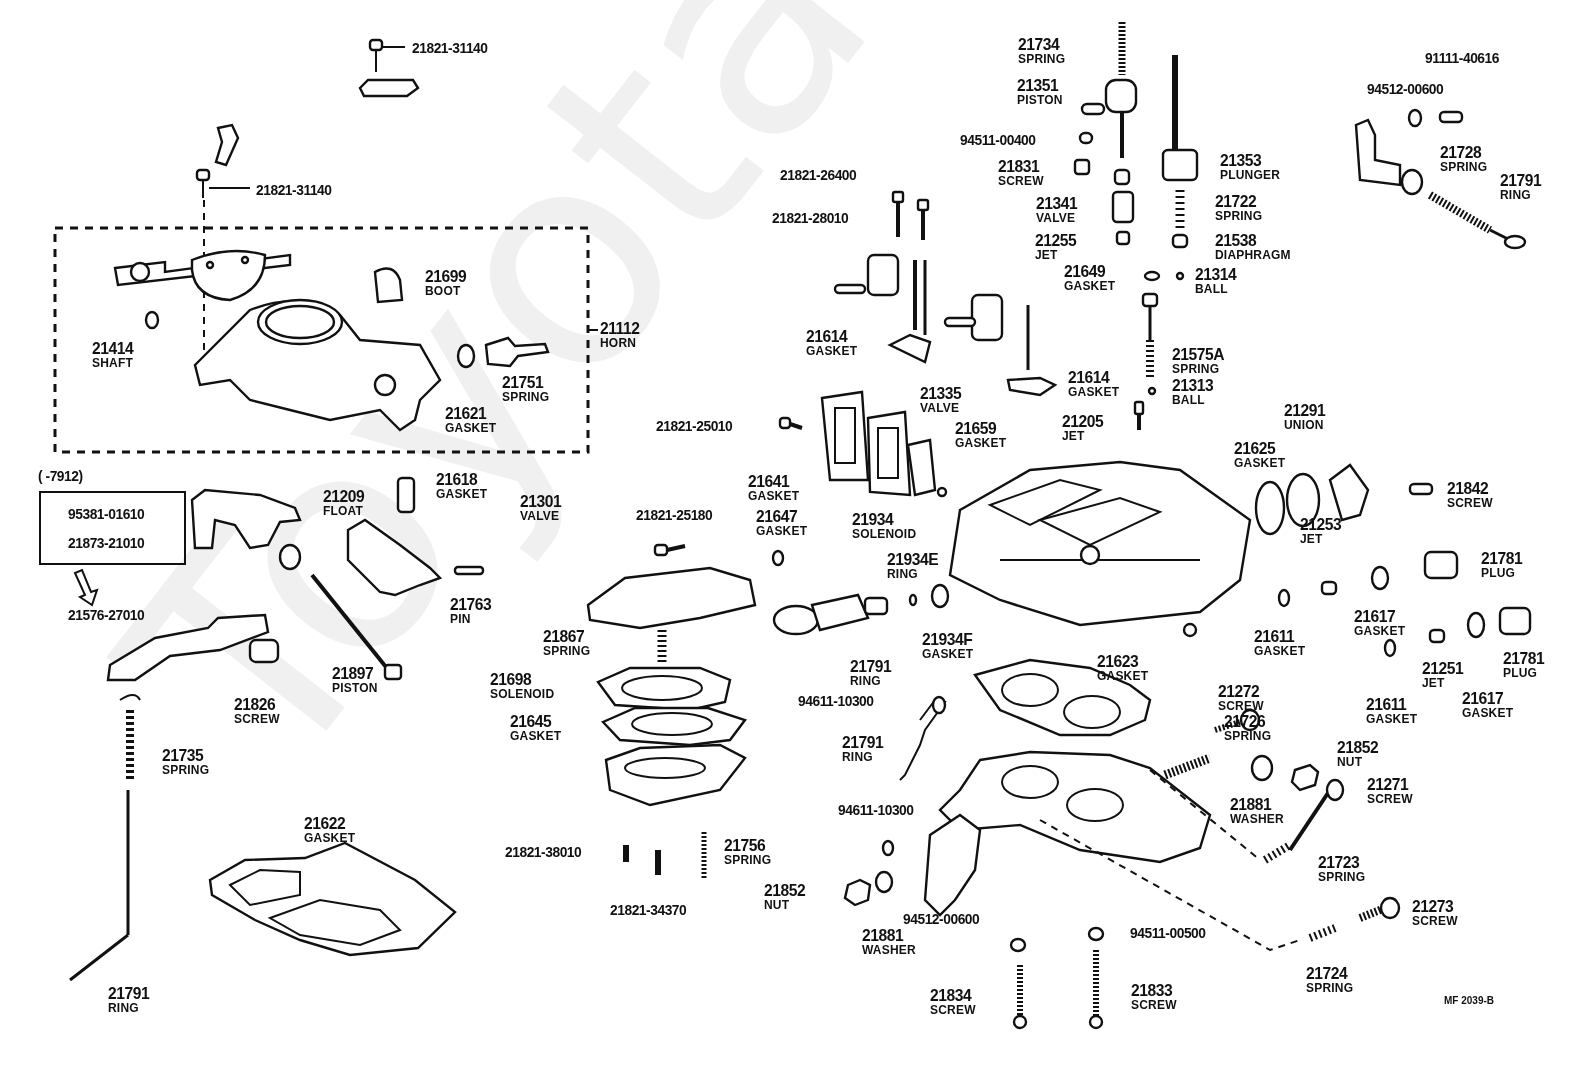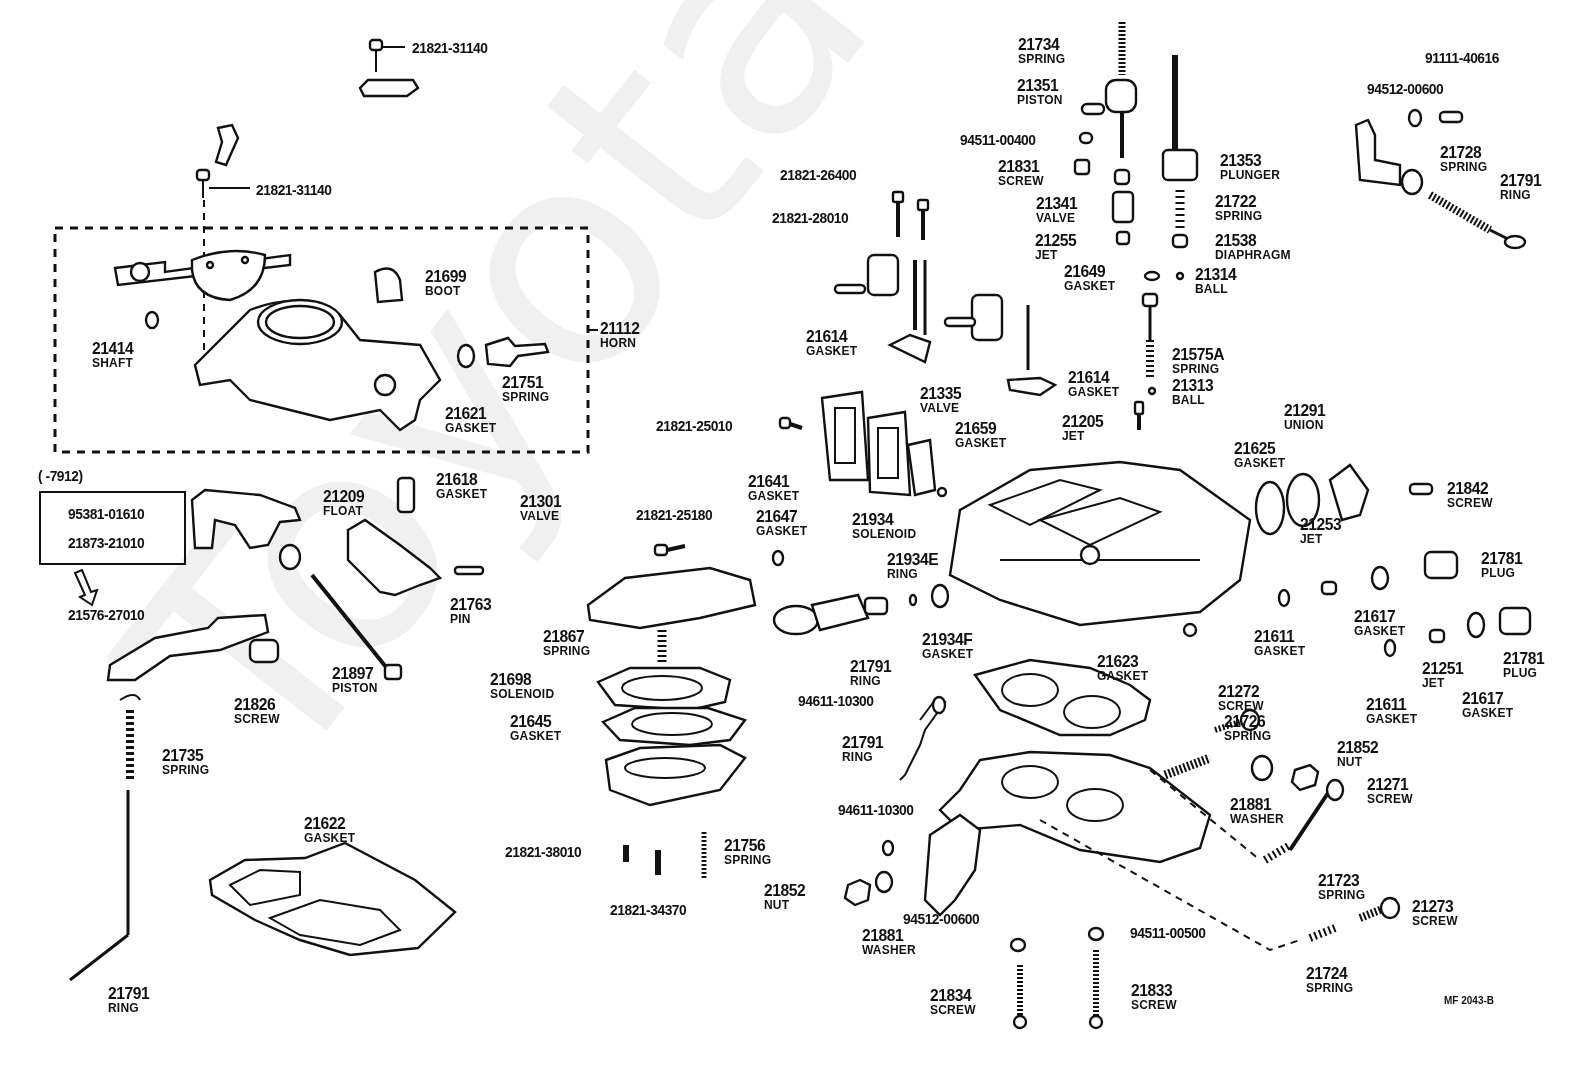--- a/index.html
+++ b/index.html
@@ -525,21 +525,21 @@
       <span class="name">NUT</span>
     </div>
   <div class="lbl" style="left:1230px;top:796px">
       <span class="num">21881</span>
       <span class="name">WASHER</span>
     </div>
   <div class="lbl" style="left:1367px;top:776px">
       <span class="num">21271</span>
       <span class="name">SCREW</span>
     </div>
-  <div class="lbl" style="left:1318px;top:872px">
+  <div class="lbl" style="left:1318px;top:854px">
       <span class="num">21723</span>
       <span class="name">SPRING</span>
     </div>
   <div class="lbl pn" style="left:838px;top:802px">
       <span class="num">94611-10300</span>
     </div>
   <div class="lbl" style="left:764px;top:882px">
       <span class="num">21852</span>
       <span class="name">NUT</span>
     </div>
@@ -563,14 +563,14 @@
     </div>
   <div class="lbl" style="left:930px;top:987px">
       <span class="num">21834</span>
       <span class="name">SCREW</span>
     </div>
   <div class="lbl" style="left:1131px;top:982px">
       <span class="num">21833</span>
       <span class="name">SCREW</span>
     </div>
 
-  <div class="code" style="left:1444px;top:995px">MF 2043-B</div>
+  <div class="code" style="left:1444px;top:995px">MF 2039-B</div>
 </div>
 
 </body></html>

